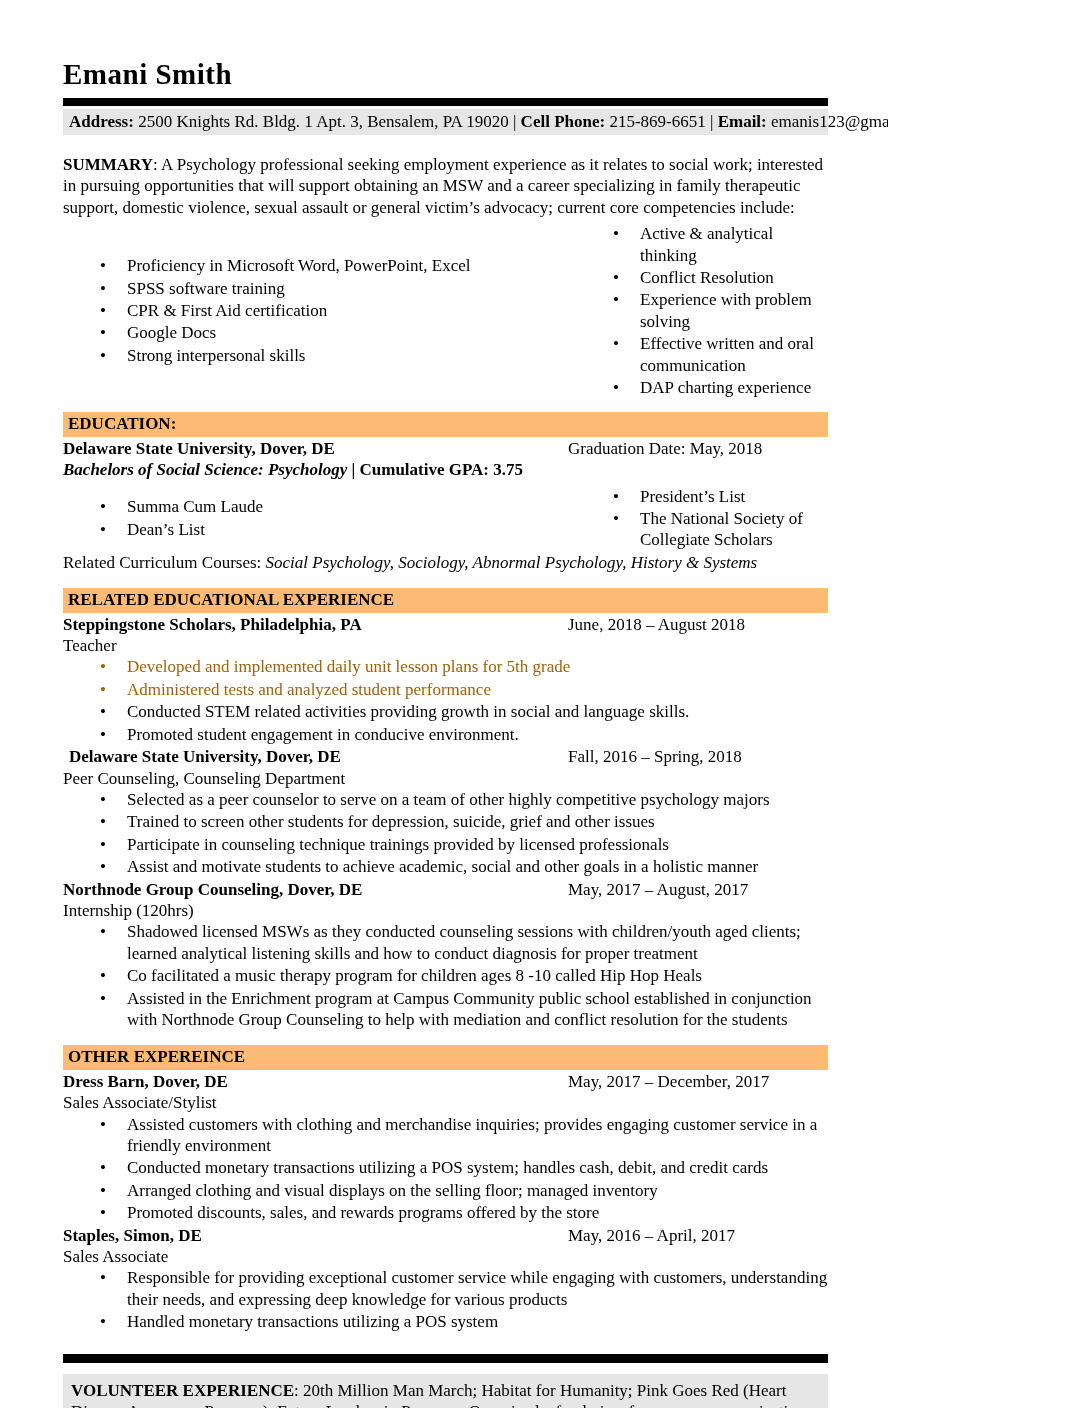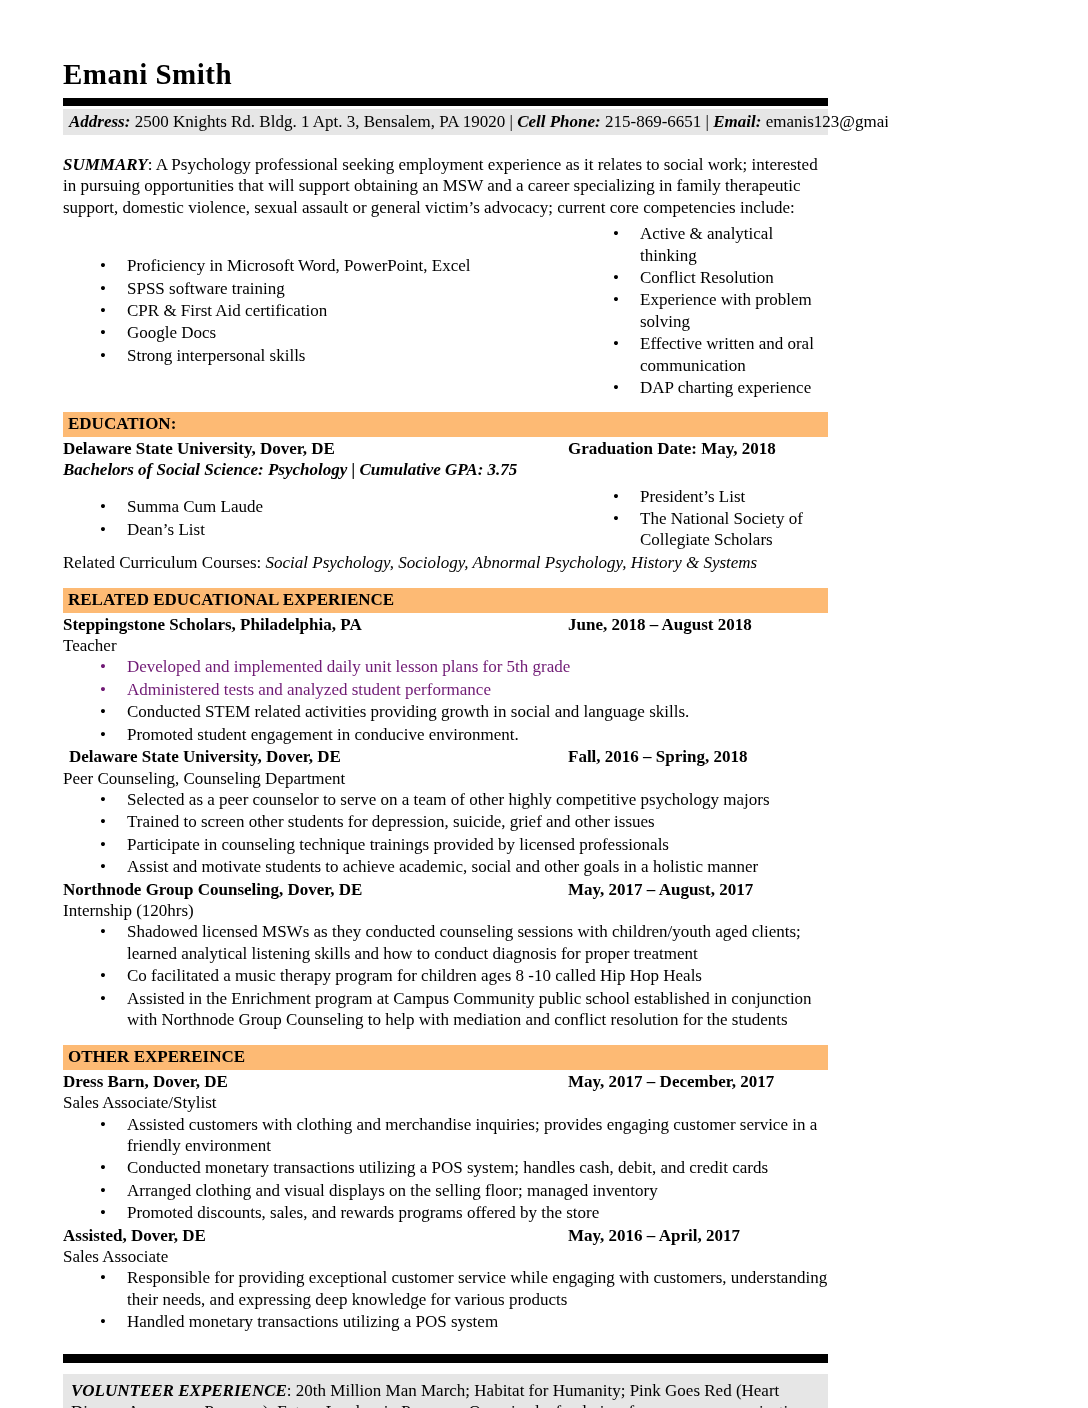--- a/index.html
+++ b/index.html
@@ -26,48 +26,48 @@
     height:4px;
     border-top:2px solid #000;
     border-bottom:6px solid #000;
   }
   .contact-bar {
     margin-top:3px;
     background:#e6e6e6;
     padding:2px 6px 3px 6px;
     white-space:nowrap;
   }
-  .b { font-weight:bold;font-style:italic; }
+  .b { font-weight:bold; }
   .i { font-style:italic; }
   .summary { margin-top:19px; }
   .two-col { display:flex; margin-top:5px;align-items:center; }
   .col-left  { width:513px; }
   .col-right { flex:1; }
   ul.blt { list-style:none; }
   ul.blt li {
     position:relative;
     padding-left:64px;
     margin-bottom:1px;
   }
   ul.blt li::before {
     content:"\2022";
     position:absolute;
     left:37px; top:0;
   }
-  ul.blt li.light { color:#701a75; }
+  ul.blt li.light { color:#a16207; }
   .section-bar {
     background:#fdba74;
     font-weight:bold;
     padding:1px 5px 2px 5px;
     margin-top:15px;
   }
   .section-bar.first { margin-top:13px; }
   .entry-head { display:flex; margin-top:1px;gap:44px; }
   .entry-org  { flex:1; font-weight:bold; }
-  .entry-date { width:260px; font-weight:bold; }
+  .entry-date { width:260px; font-weight:normal; }
   .role { }
   .courses { }
   .vol-rule {
     margin-top:21px;
     height:5px;
     border-top:3px solid #000;
     border-bottom:6px solid #000;
   }
   .vol-box {
     background:#e6e6e6;
@@ -168,21 +168,21 @@
   </div>
   <div class="role">Sales Associate/Stylist</div>
   <ul class="blt">
     <li>Assisted customers with clothing and merchandise inquiries; provides engaging customer service in a friendly environment</li>
     <li>Conducted monetary transactions utilizing a POS system; handles cash, debit, and credit cards</li>
     <li>Arranged clothing and visual displays on the selling floor; managed inventory</li>
     <li>Promoted discounts, sales, and rewards programs offered by the store</li>
   </ul>
 
   <div class="entry-head">
-    <div class="entry-org">Assisted, Dover, DE</div>
+    <div class="entry-org">Staples, Simon, DE</div>
     <div class="entry-date">May, 2016 – April, 2017</div>
   </div>
   <div class="role">Sales Associate</div>
   <ul class="blt">
     <li>Responsible for providing exceptional customer service while engaging with customers, understanding their needs, and expressing deep knowledge for various products</li>
     <li>Handled monetary transactions utilizing a POS system</li>
   </ul>
 
   <div class="vol-rule"></div>
   <div class="vol-box"><span class="b">VOLUNTEER EXPERIENCE</span><span>: 20th Million Man March; Habitat for Humanity; Pink Goes Red (Heart Disease Awareness Program), Future Leaders in Progress; Organized a fundraiser for a campus organization; Participated in a Thanksgiving Drive at Delaware State University; Community Day at Simon Circle Community</span></div>

